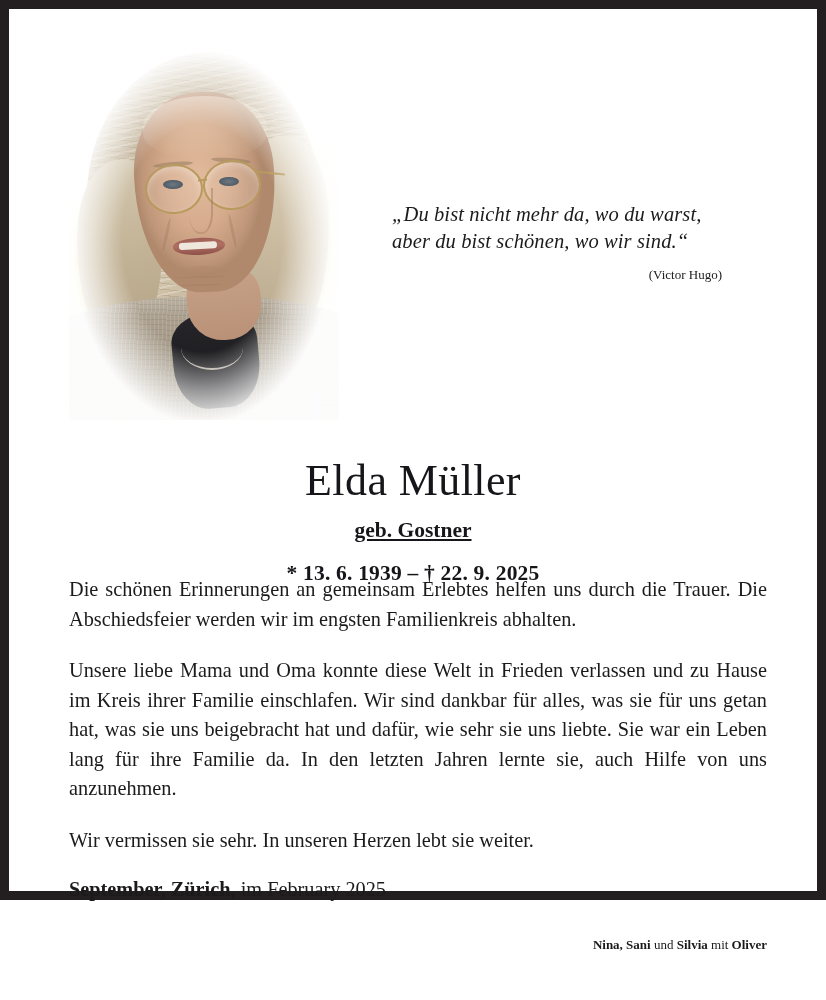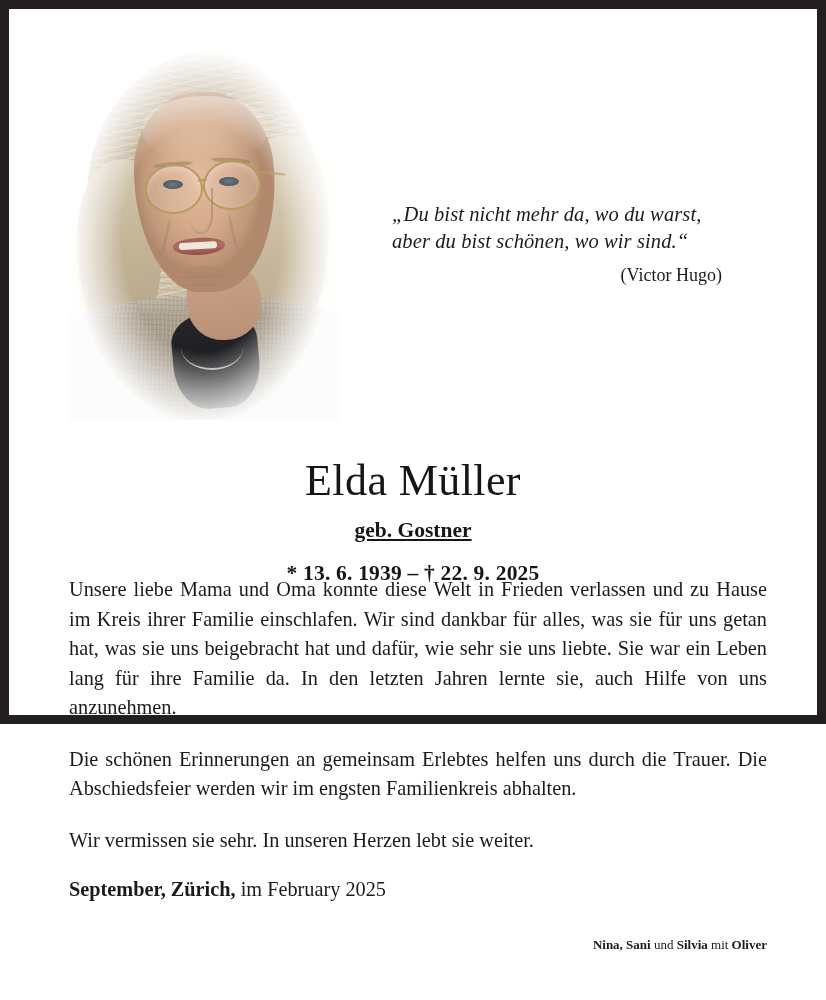--- a/index.html
+++ b/index.html
@@ -14,21 +14,21 @@
     font-family: "Liberation Serif", "DejaVu Serif", serif;
     color: #1b1b1b;
     overflow: hidden;
   }
 
   
   .notice {
     position: relative;
     box-sizing: border-box;
     width: 826px;
-    height: 724px;
+    height: 900px;
     background: #231f20;
     padding: 9px;
   }
   .notice-inner {
     position: relative;
     box-sizing: border-box;
     width: 100%;
     height: 100%;
     background: #ffffff;
   }
@@ -317,21 +317,21 @@
     font-style: italic;
     font-size: 20.5px;
     line-height: 27px;
     letter-spacing: .1px;
     color: #1b1b1b;
     white-space: nowrap;
   }
   .quote-source {
     margin-top: 9px;
     text-align: right;
-    font-size: 18px;
+    font-size: 13px;
     line-height: 22px;
     color: #1b1b1b;
   }
 
   
   .name-block {
     position: absolute;
     left: 0;
     right: 0;
     top: 440px;
@@ -458,22 +458,22 @@
       <div class="quote-source">(Victor Hugo)</div>
     </div>
 
     <div class="name-block">
       <div class="deceased-name">Elda Müller</div>
       <div class="maiden-name">geb. Gostner</div>
       <div class="life-dates">* 13. 6. 1939 – † 22. 9. 2025</div>
     </div>
 
     <div class="body-text">
+      <p class="para">Die schönen Erinnerungen an gemeinsam Erlebtes helfen uns durch die Trauer. Die Abschiedsfeier werden wir im engsten Familienkreis abhalten.</p>
       <p class="para">Unsere liebe Mama und Oma konnte diese Welt in Frieden verlassen und zu Hause im Kreis ihrer Familie einschlafen. Wir sind dankbar für alles, was sie für uns getan hat, was sie uns beigebracht hat und dafür, wie sehr sie uns liebte. Sie war ein Leben lang für ihre Familie da. In den letzten Jahren lernte sie, auch Hilfe von uns anzunehmen.</p>
-      <p class="para">Die schönen Erinnerungen an gemeinsam Erlebtes helfen uns durch die Trauer. Die Abschiedsfeier werden wir im engsten Familienkreis abhalten.</p>
       <p class="para last">Wir vermissen sie sehr. In unseren Herzen lebt sie weiter.</p>
 
       <p class="place-date"><span class="strong">September, Zürich,</span><span> im February 2025</span></p>
 
       <p class="family-line"><span class="strong">Nina, Sani</span><span> und </span><span class="strong">Silvia</span><span> mit </span><span class="strong">Oliver</span></p>
 
       <p class="condolence">Kondolenzadresse: Familie Müller, Im Burghain 11, 6800 Feldkirch</p>
     </div>
 
   </div>

